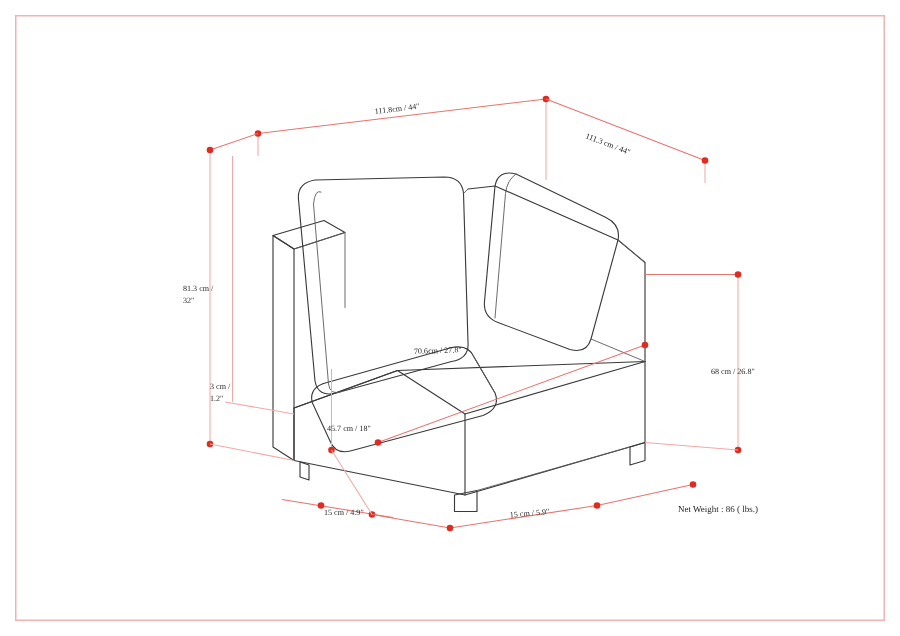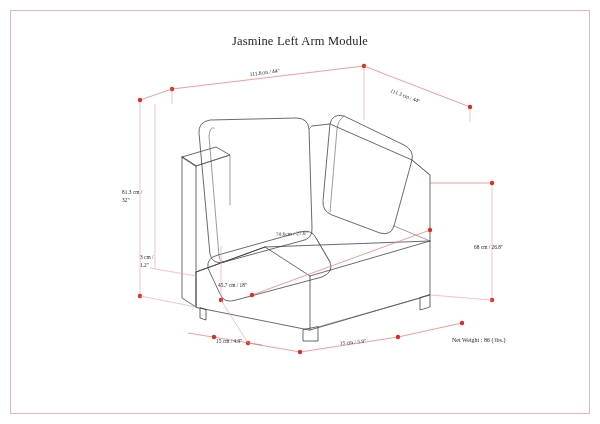--- a/index.html
+++ b/index.html
@@ -69,21 +69,20 @@
   }
   .dot{fill:#e02b20;}
 </style>
 </head>
 <body>
 
 <div id="stage">
 
   <div id="border-frame"></div>
 
-  <div id="title">Jasmine Left Arm Module</div>
 
   <svg width="600" height="424" viewBox="0 0 600 424">
 
     <g>
 
       <path class="furn" d="M182,157 L182,298 L196,307 L196,166 Z"></path>
       <path class="furn" d="M182,157 L216,147 L230,155 L196,166 Z"></path>
       <path class="furn-thin" d="M196,166 L230,155 L230,205"></path>
 
       <path class="furn" d="M196,307 L196,272 L265,247 L430,241 L430,295 L310,330 Z"></path>

